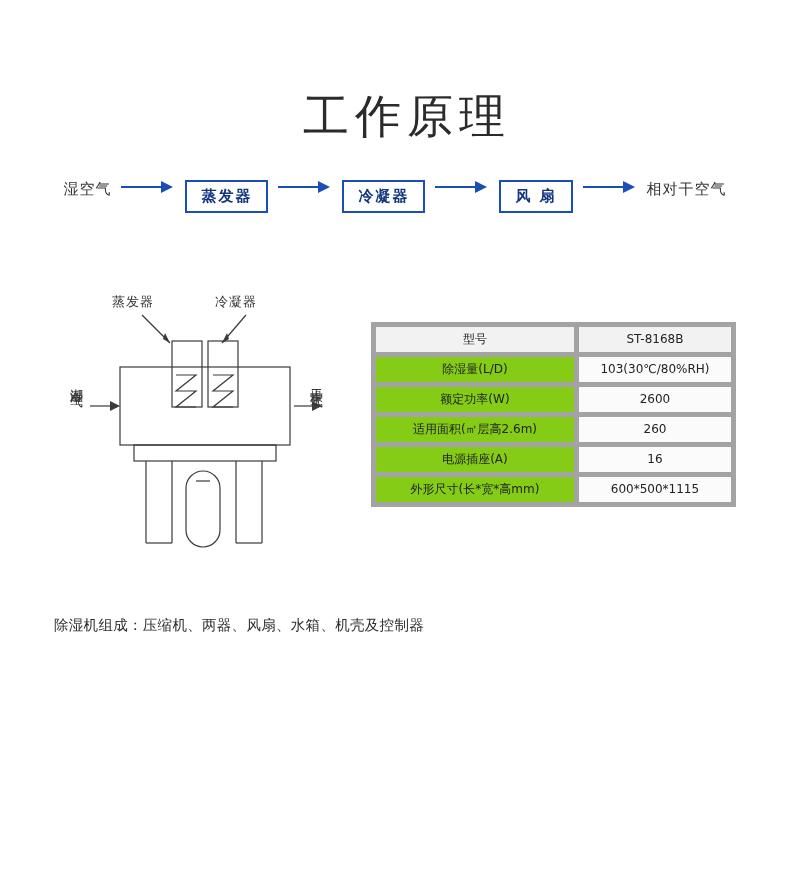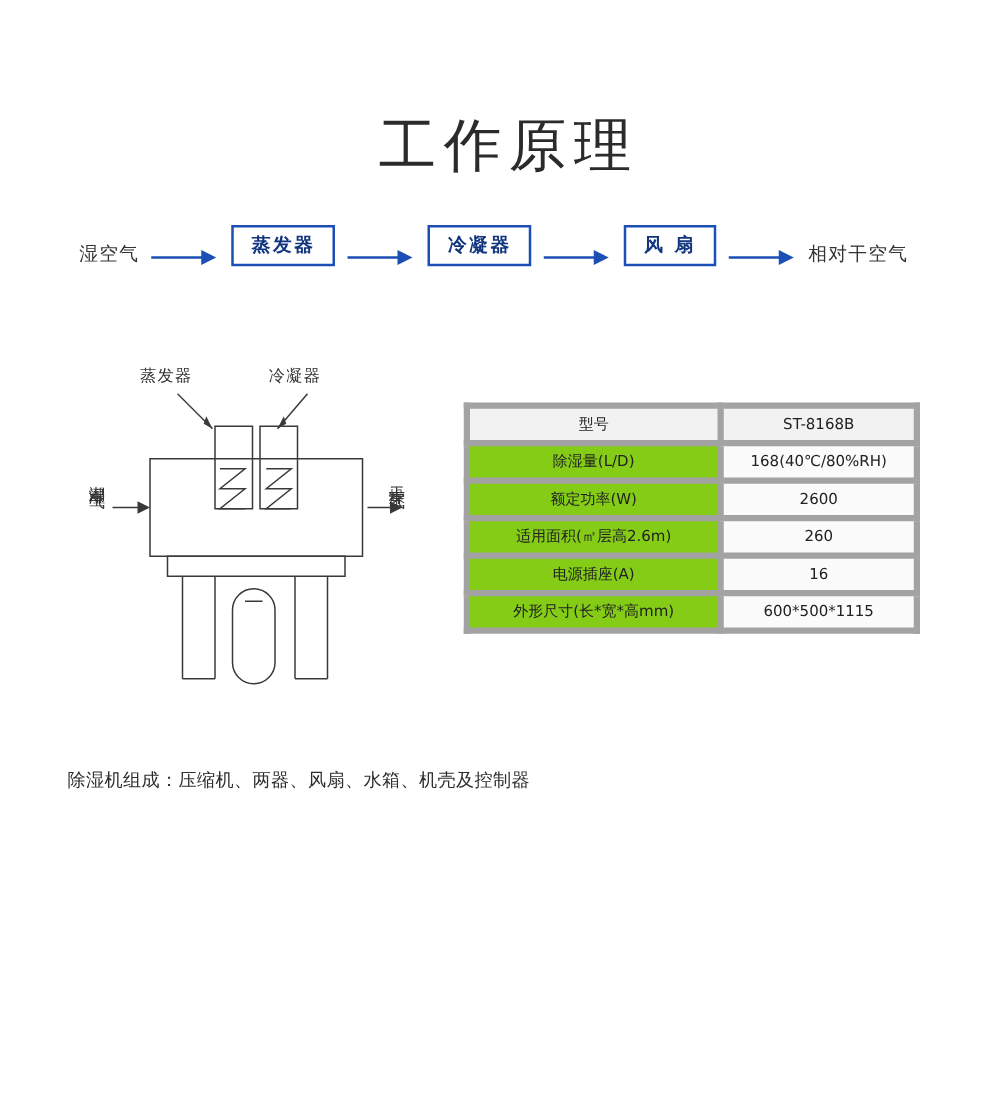--- a/index.html
+++ b/index.html
@@ -25,21 +25,21 @@
     color: #2b2b2b;
     font-weight: 400;
     font-family: "DejaVu Sans", "Liberation Sans", sans-serif;
   }
 
   
   .flow {
     position: absolute;
     top: 180px; left: 0; width: 790px;
     display: flex;
-    align-items: flex-end;
+    align-items: flex-start;
     justify-content: center;
     gap: 0px;
   }
   .flow-label {
     font-size: 15px;
     color: #333;
     letter-spacing: 1px;
     white-space: nowrap;
   }
   .flow-box {
@@ -205,21 +205,21 @@
 </div>
 
 <table class="spec-table">
   <tbody>
     <tr class="head">
       <td class="key">型号</td>
       <td class="val">ST-8168B</td>
     </tr>
     <tr>
       <td class="key">除湿量(L/D)</td>
-      <td class="val">168(40℃/80%RH)</td>
+      <td class="val">103(30℃/80%RH)</td>
     </tr>
     <tr>
       <td class="key">额定功率(W)</td>
       <td class="val">2600</td>
     </tr>
     <tr>
       <td class="key">适用面积(㎡层高2.6m)</td>
       <td class="val">260</td>
     </tr>
     <tr>

